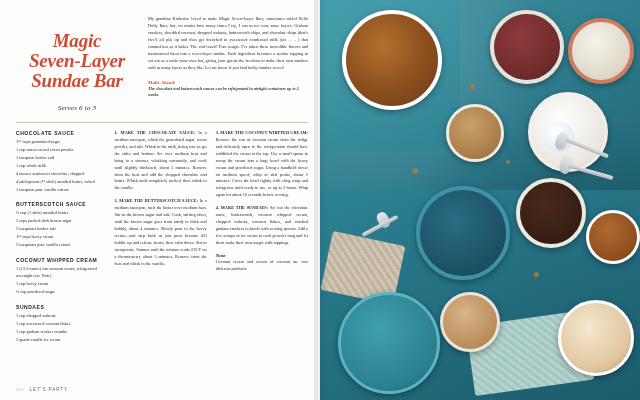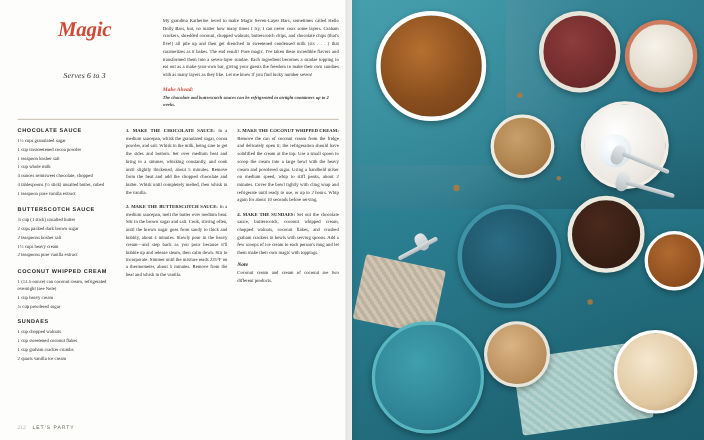--- a/index.html
+++ b/index.html
@@ -33,21 +33,21 @@
     width: 128px;
     margin-top: 4px;
   }
   .recipe-title {
     color: #cf4b38;
     font-family: "Liberation Serif", serif;
     font-style: italic;
     font-weight: bold;
     font-size: 19px;
     line-height: 1.05;
-    margin: 0;
+    margin: 13px;
     letter-spacing: -0.2px;
   }
   .serves {
     margin-top: 7px;
     font-size: 7px;
     font-style: italic;
     color: #2a2a2a;
     letter-spacing: 0.2px;
   }
   .head-row {
@@ -236,21 +236,22 @@
 <body>
 
 <div class="spread">
 
   <div class="page-left">
 
     <div class="head-row">
       <div class="title-block">
         <h1 class="recipe-title">
           <span>Magic</span><br>
-          <br>
+          <span>Seven-Layer</span><br>
+          <span>Sundae Bar</span>
         </h1>
         <div class="serves">Serves 6 to 3</div>
       </div>
 
       <div class="intro-col">
         <p class="intro-text">My grandma Katherine loved to make Magic Seven-Layer Bars, sometimes called Hello Dolly Bars, but, no matter how many times I try, I can never coax some layers. Graham crackers, shredded coconut, chopped walnuts, butterscotch chips, and chocolate chips (that's five!) all pile up and then get drenched in sweetened condensed milk (six . . . ) that caramelizes as it bakes. The end result? Pure magic. I've taken these incredible flavors and transformed them into a seven-layer sundae. Each ingredient becomes a sundae topping to eat out as a make-your-own bar, giving your guests the freedom to make their own sundaes with as many layers as they like. Let me know if you find lucky number seven!</p>
         <div class="byline">
           <span>Make Ahead:</span>
           <span class="byline-note">The chocolate and butterscotch sauces can be refrigerated in airtight containers up to 2 weeks.</span>
         </div>

